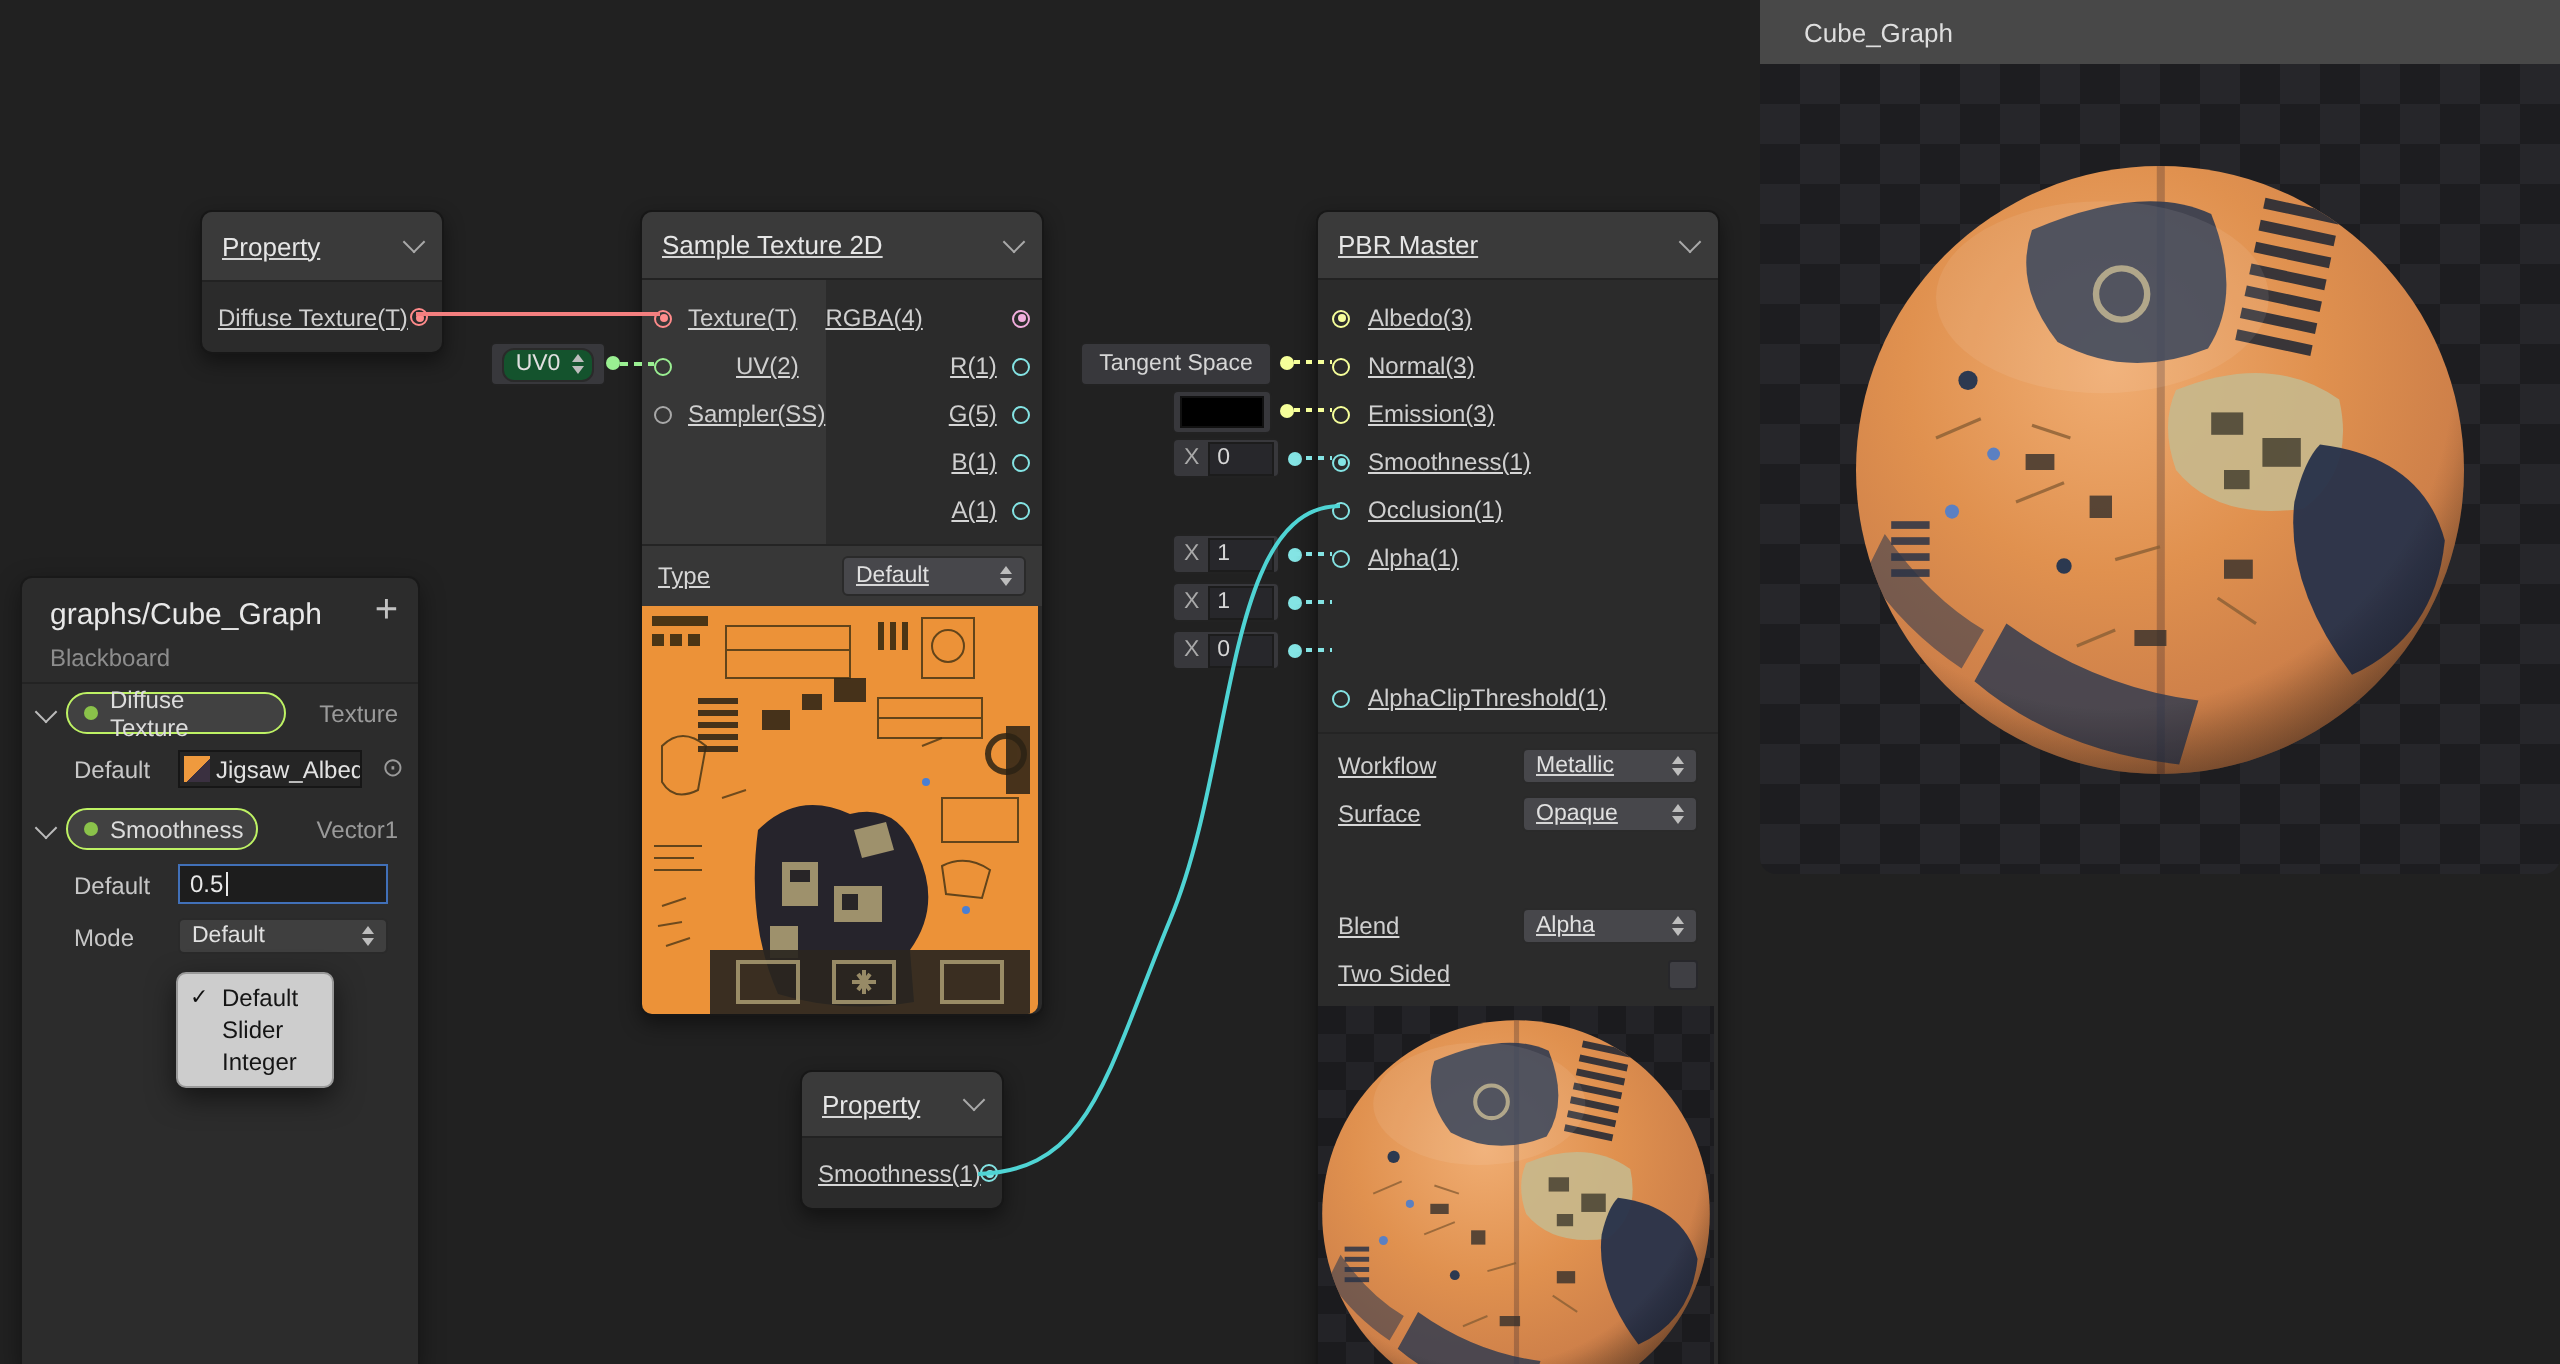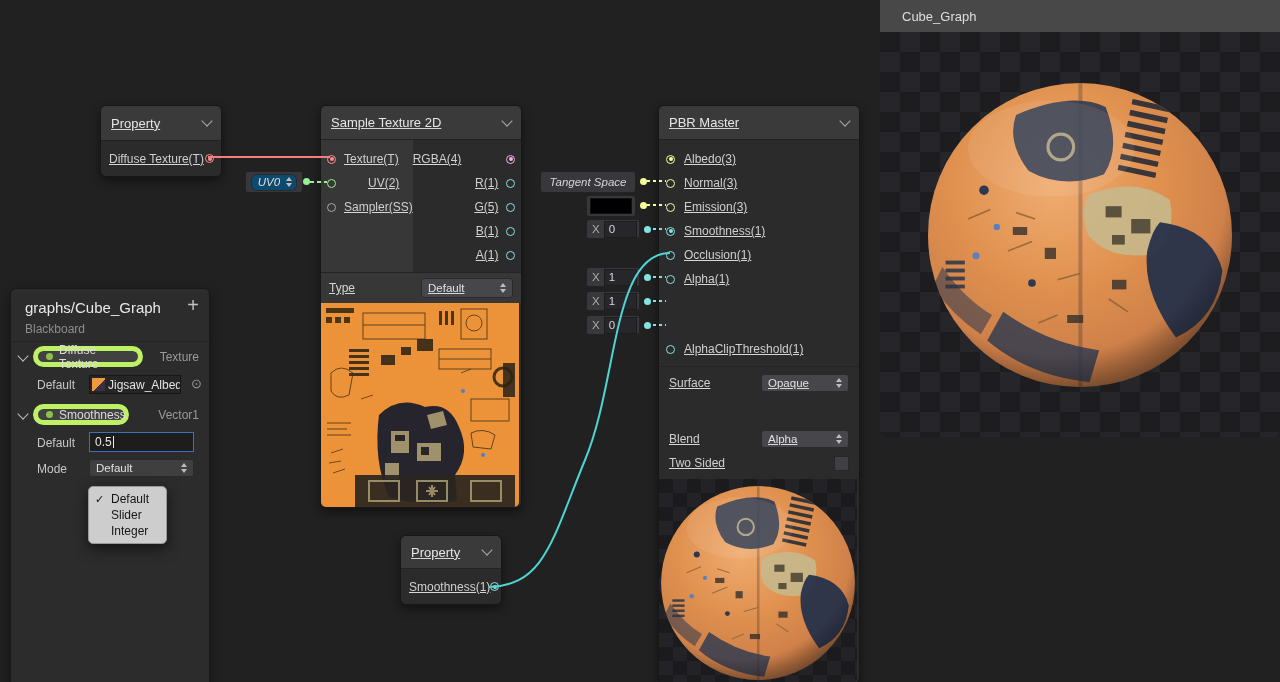--- a/index.html
+++ b/index.html
@@ -37,21 +37,21 @@
   svg.wires{position:absolute;left:0;top:0;z-index:3;pointer-events:none;}
   
   #blackboard{position:absolute;left:10px;top:288px;width:198px;height:394px;background:#2c2c2c;
               border:1px solid #191919;border-radius:6px 6px 0 0;z-index:4;box-shadow:0 4px 12px rgba(0,0,0,.4);}
   #blackboard .bb-title{position:absolute;left:14px;top:10px;font-size:15px;color:#e8e8e8;}
   #blackboard .bb-add{position:absolute;right:10px;top:6px;font-size:20px;color:#c2c2c2;line-height:20px;}
   #blackboard .bb-sub{position:absolute;left:14px;top:33px;font-size:12px;color:#8d8d8d;}
   #blackboard .bb-div{position:absolute;left:0;top:52px;width:100%;border-top:1px solid #232323;}
   .bb-chev{position:absolute;width:7px;height:7px;border-right:1.6px solid #bbb;border-bottom:1.6px solid #bbb;
            transform:rotate(45deg);}
-  .pill{position:absolute;height:21px;background:#414141;border:5px solid #bef264;border-radius:11px;
+  .pill{position:absolute;height:21px;background:#414141;border:1px solid #bef264;border-radius:11px;
         display:flex;align-items:center;padding:0 10px 0 8px;font-size:12px;color:#dcdcdc;box-sizing:border-box;}
   .pill .gdot{width:7px;height:7px;border-radius:50%;background:#8ac24a;margin-right:6px;flex:none;}
   .bb-type{position:absolute;right:10px;font-size:12px;color:#9a9a9a;}
   .bb-lab{position:absolute;left:26px;font-size:12px;color:#c7c7c7;}
   
   #mode-menu{position:absolute;left:88px;top:486px;width:77px;background:#cdcdcd;border:1px solid #999;
              border-radius:5px;box-shadow:0 5px 14px rgba(0,0,0,.55);z-index:20;padding:4px 0;}
   #mode-menu .mi{position:relative;height:16px;line-height:16px;padding-left:22px;font-size:12px;
                  color:#151515;}
   #mode-menu .chk{position:absolute;left:6px;top:0;font-size:11px;color:#111;}
@@ -172,21 +172,21 @@
     <span>Property</span>
     <span class="chev"></span>
   </div>
   <div class="prow" style="height:35px;padding:0 0 0 8px;">
     <span style="flex:1;">Diffuse Texture(T)</span>
     <span class="ring filled" style="--c:#FF8B8B;margin-right:7px;"></span>
   </div>
 </div>
 
 <div class="wbox" style="left:245px;top:171px;width:58px;height:22px;justify-content:center;">
-  <div class="dd" style="height:17px;background:#0c4a6e;padding:0 4px 0 6px;border-radius:6px;font-style:italic;">
+  <div class="dd" style="height:17px;background:#14532d;padding:0 4px 0 6px;border-radius:6px;">
     <span class="lbl">UV0</span>
     <span class="ud">
         <i class="up"></i>
         <i class="dn"></i>
       </span>
   </div>
 </div>
 <span class="dotport" style="--c:#9AEF92;left:303px;top:178px;"></span>
 
 <div class="node" style="left:320px;top:105px;width:200px;">
@@ -303,21 +303,21 @@
         <path d="M108,184 L114,192 M114,184 L108,192 M111,182 L111,194 M105,188 L117,188"></path>
       </g>
       <g stroke="#3a2c12" stroke-width="1" opacity="0.7">
         <path d="M10,150 L22,146 M8,160 L20,158 M12,170 L24,166"></path>
         <path d="M140,70 L150,66 M40,96 L52,92"></path>
       </g>
     </svg>
   </div>
 </div>
 
-<div class="wbox" style="left:540px;top:171px;width:96px;height:22px;justify-content:center;font-style:italic;">
+<div class="wbox" style="left:540px;top:171px;width:96px;height:22px;justify-content:center;">
   <span>Tangent Space</span>
 </div>
 <span class="dotport" style="--c:#F6FF9A;left:640px;top:178px;"></span>
 
 <div class="wbox" style="left:586px;top:195px;width:50px;height:22px;justify-content:center;">
   <div class="swatchblack"></div>
 </div>
 <span class="dotport" style="--c:#F6FF9A;left:640px;top:202px;"></span>
 
 <div class="wbox" style="left:586px;top:219px;width:54px;height:20px;padding:0 2px 0 5px;">
@@ -373,20 +373,30 @@
     <div class="prow" style="padding-left:7px;">
       <span class="ring" style="--c:#84E4E4;margin-right:9px;"></span>
       <span>Alpha(1)</span>
     </div>
     <div class="prow" style="padding-left:7px;margin-top:46px;">
       <span class="ring" style="--c:#84E4E4;margin-right:9px;"></span>
       <span>AlphaClipThreshold(1)</span>
     </div>
   </div>
   <div style="border-top:1px solid #242424;padding:4px 0;">
+    <div class="prow" style="justify-content:space-between;padding:0 10px;">
+      <span>Workflow</span>
+      <div class="dd" style="width:88px;">
+        <span class="lbl">Metallic</span>
+        <span class="ud">
+            <i class="up"></i>
+            <i class="dn"></i>
+          </span>
+      </div>
+    </div>
     <div class="prow" style="justify-content:space-between;padding:0 10px;">
       <span>Surface</span>
       <div class="dd" style="width:88px;">
         <span class="lbl">Opaque</span>
         <span class="ud">
             <i class="up"></i>
             <i class="dn"></i>
           </span>
       </div>
     </div>

